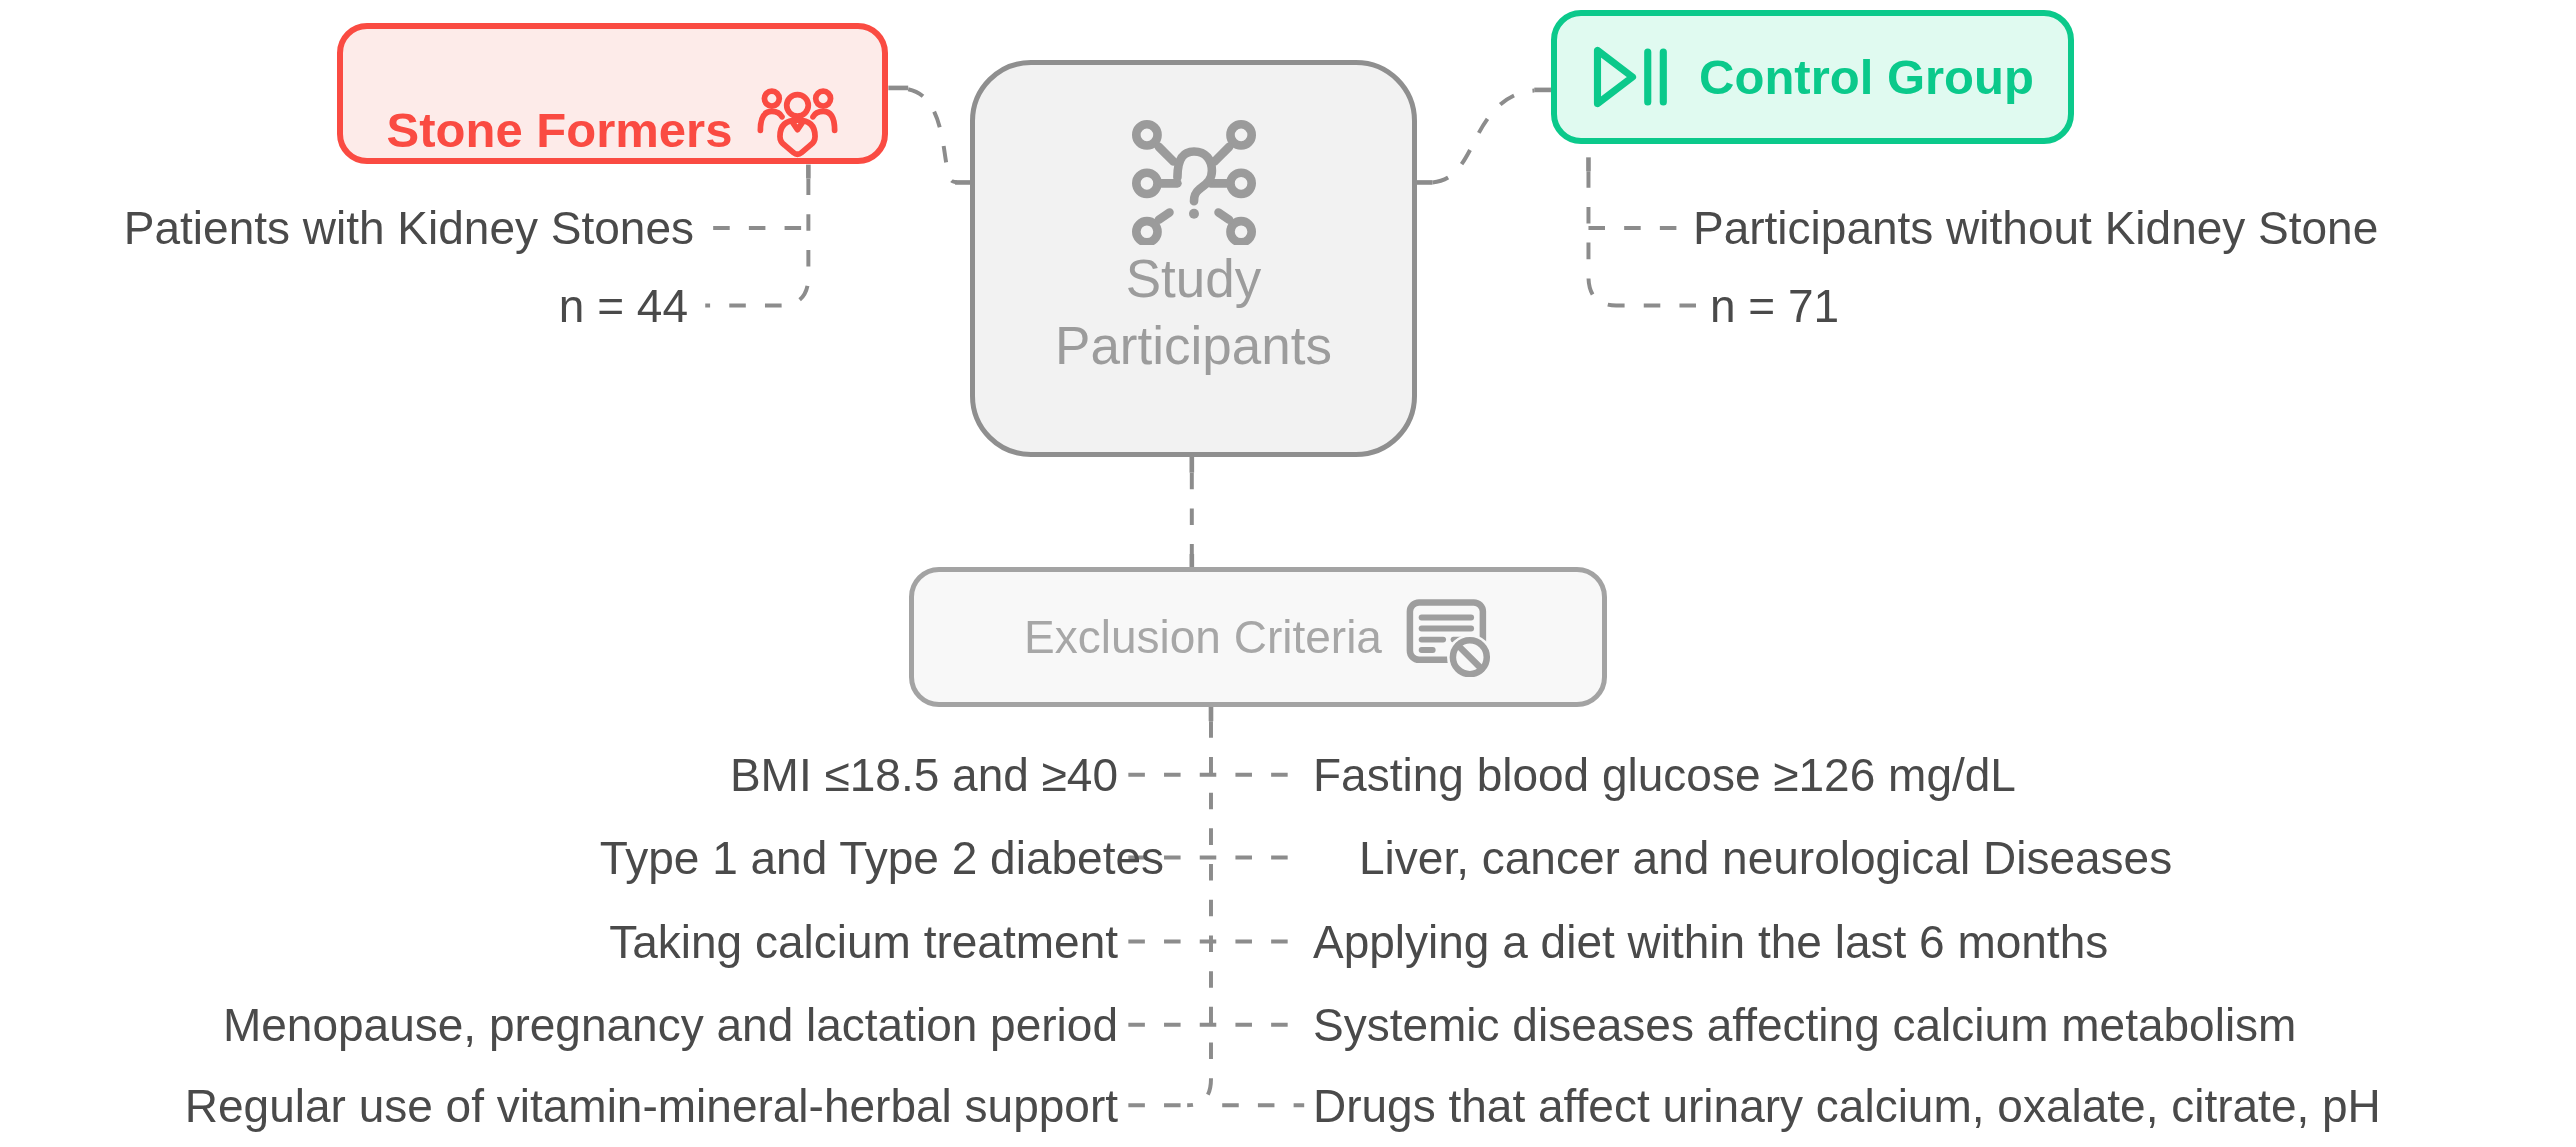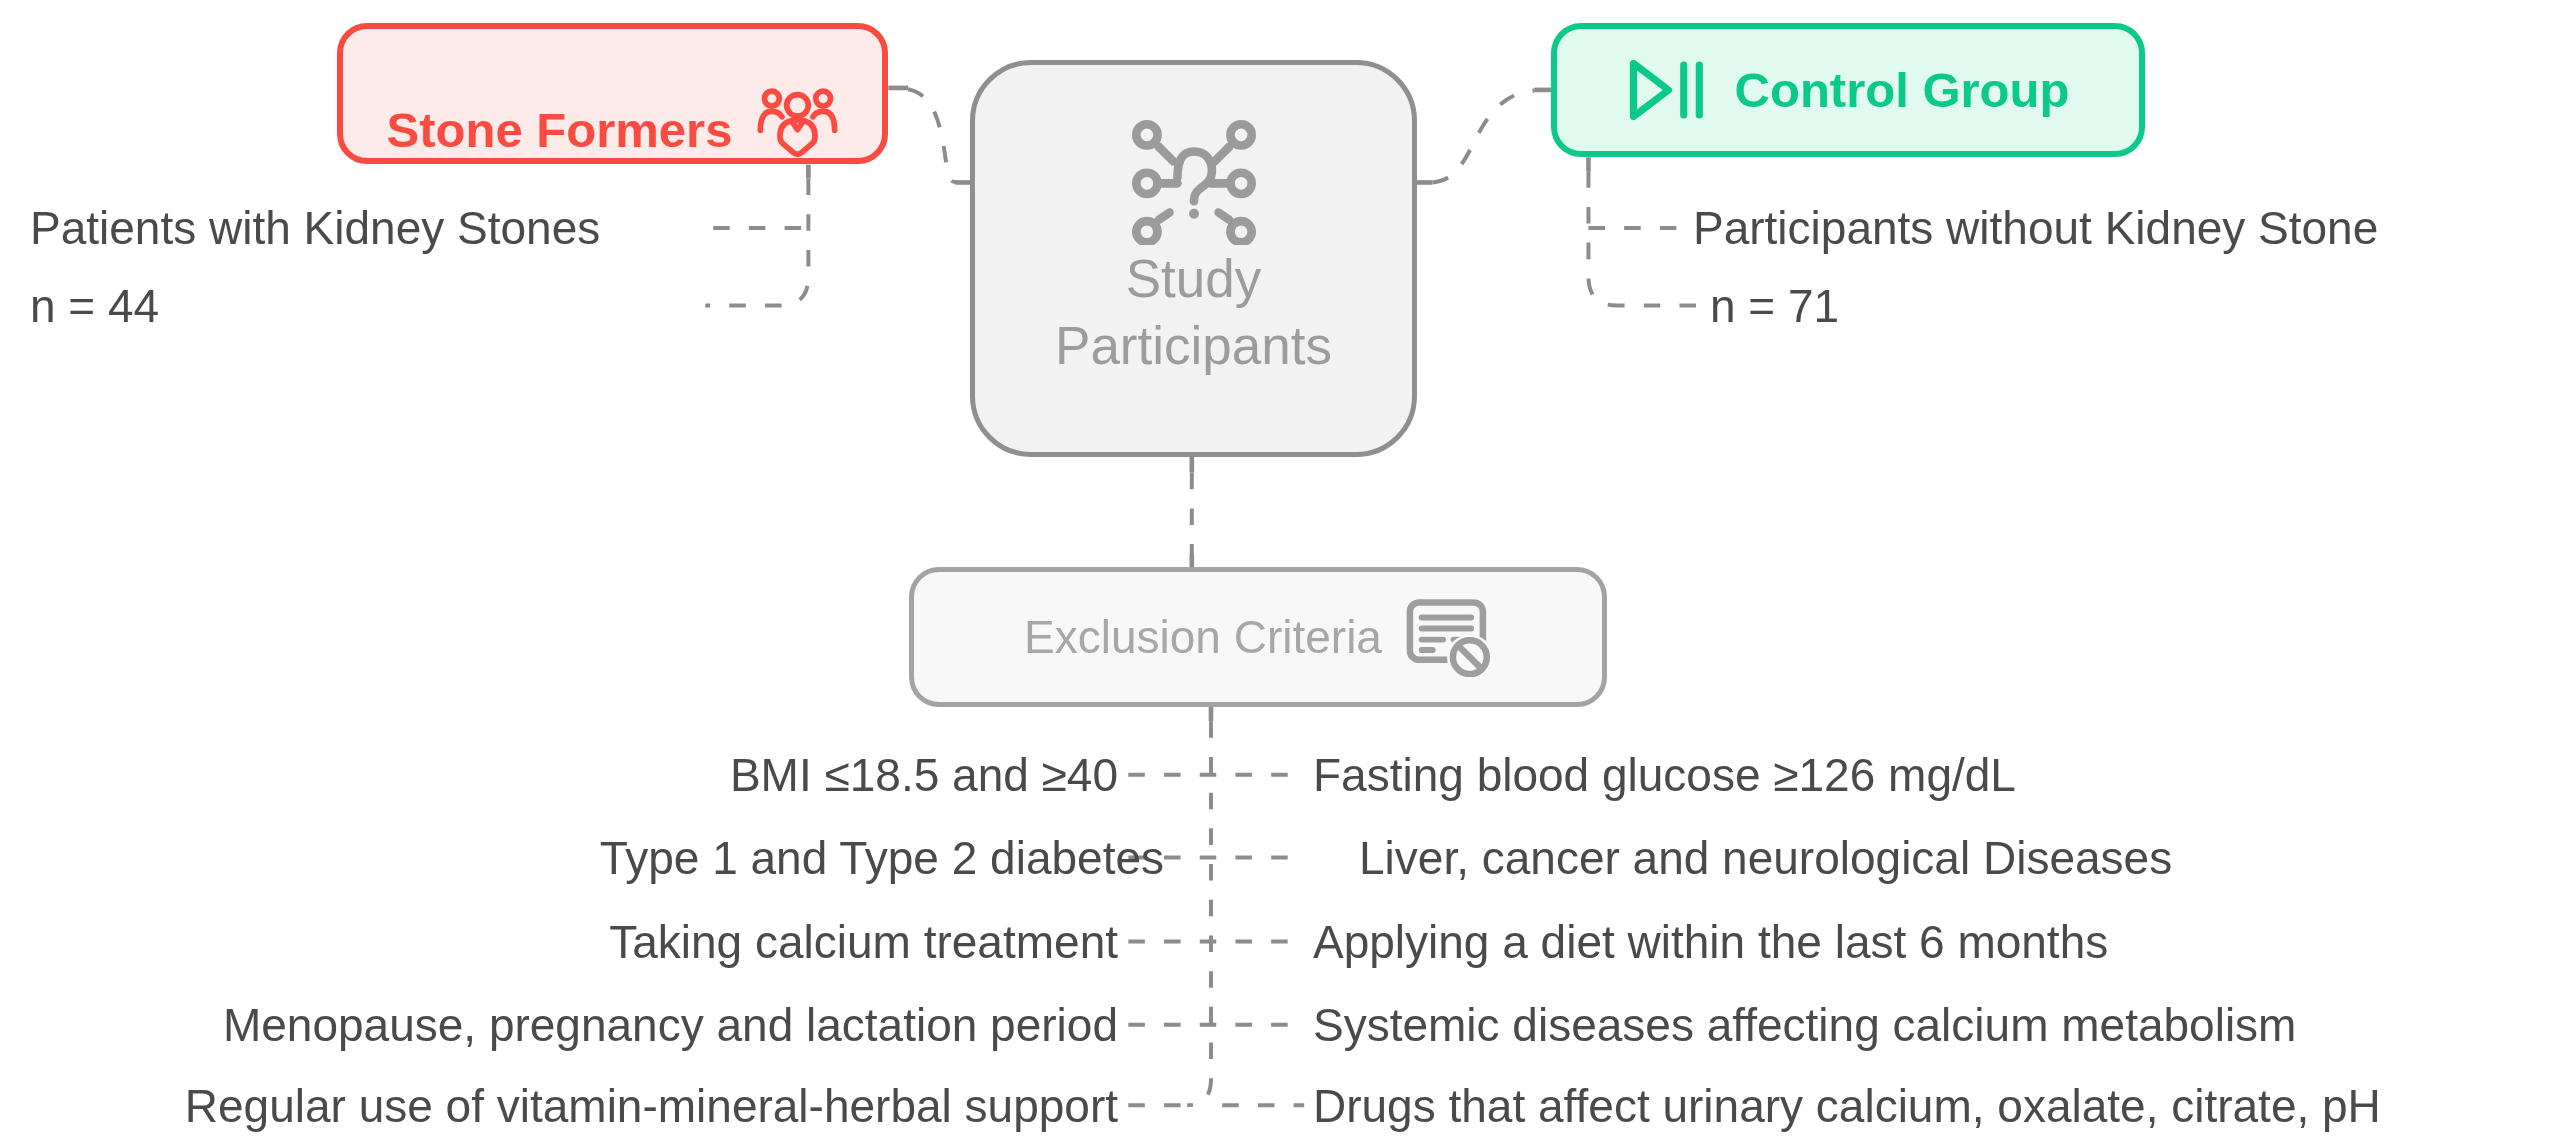--- a/index.html
+++ b/index.html
@@ -15,28 +15,28 @@
   svg.connectors{position:absolute;left:0;top:0;z-index:1;}
   .node{position:absolute;z-index:2;box-sizing:border-box;display:flex;align-items:center;justify-content:center;}
   #node-stone{left:337px;top:23px;width:551px;height:141px;border:6px solid var(--red);
     background:var(--red-fill);border-radius:30px;gap:25px;align-items:flex-end;}
   #node-stone .node-label{font-size:49px;font-weight:700;color:var(--red);white-space:nowrap;}
   #node-participants{left:970px;top:60px;width:447px;height:397px;border:5.3px solid var(--gray-border);
     background:var(--gray-fill);border-radius:61px;flex-direction:column;justify-content:flex-start;
     padding-top:54px;}
   .p-title{font-size:53px;line-height:67px;color:var(--gray-text);text-align:center;}
   .p-title span{display:block;}
-  #node-control{left:1551px;top:23px;width:594px;height:134px;border:6px solid var(--green);
+  #node-control{left:1551px;top:10px;width:523px;height:134px;border:6px solid var(--green);
     background:var(--green-fill);border-radius:30px;gap:25px;}
   #node-control .node-label{font-size:49px;font-weight:700;color:var(--green);white-space:nowrap;}
   #node-exclusion{left:909px;top:567px;width:698px;height:140px;border:5.3px solid var(--lgray-border);
     background:var(--lgray-fill);border-radius:30px;gap:24px;align-items:center;}
   #node-exclusion .node-label{font-size:46px;color:var(--lgray-text);white-space:nowrap;}
   .ann,.xrow{position:absolute;z-index:2;font-size:46px;line-height:56px;color:var(--dark);white-space:nowrap;}
-  .ra{left:0;text-align:left;padding-left:30px;}
+  .ra{left:0;text-align:right;}
   #ann-patients{width:694px;top:200px;}
   #ann-n75{width:688px;top:278px;}
   #ann-without{left:1693px;top:200px;}
   #ann-n71{left:1710px;top:278px;}
   .xl{left:0;width:1118px;text-align:right;}
   .xr{left:1313px;text-align:left;}
   .r1{top:747px;}.r2{top:830px;padding-left:46px;}.r3{top:914px;}.r4{top:997px;}.r5{top:1078px;}
   .dash{stroke:var(--conn);stroke-width:6;fill:none;stroke-dasharray:25 29;}
   .stub{stroke:var(--conn);stroke-width:7;fill:none;stroke-linecap:butt;}
 </style>

